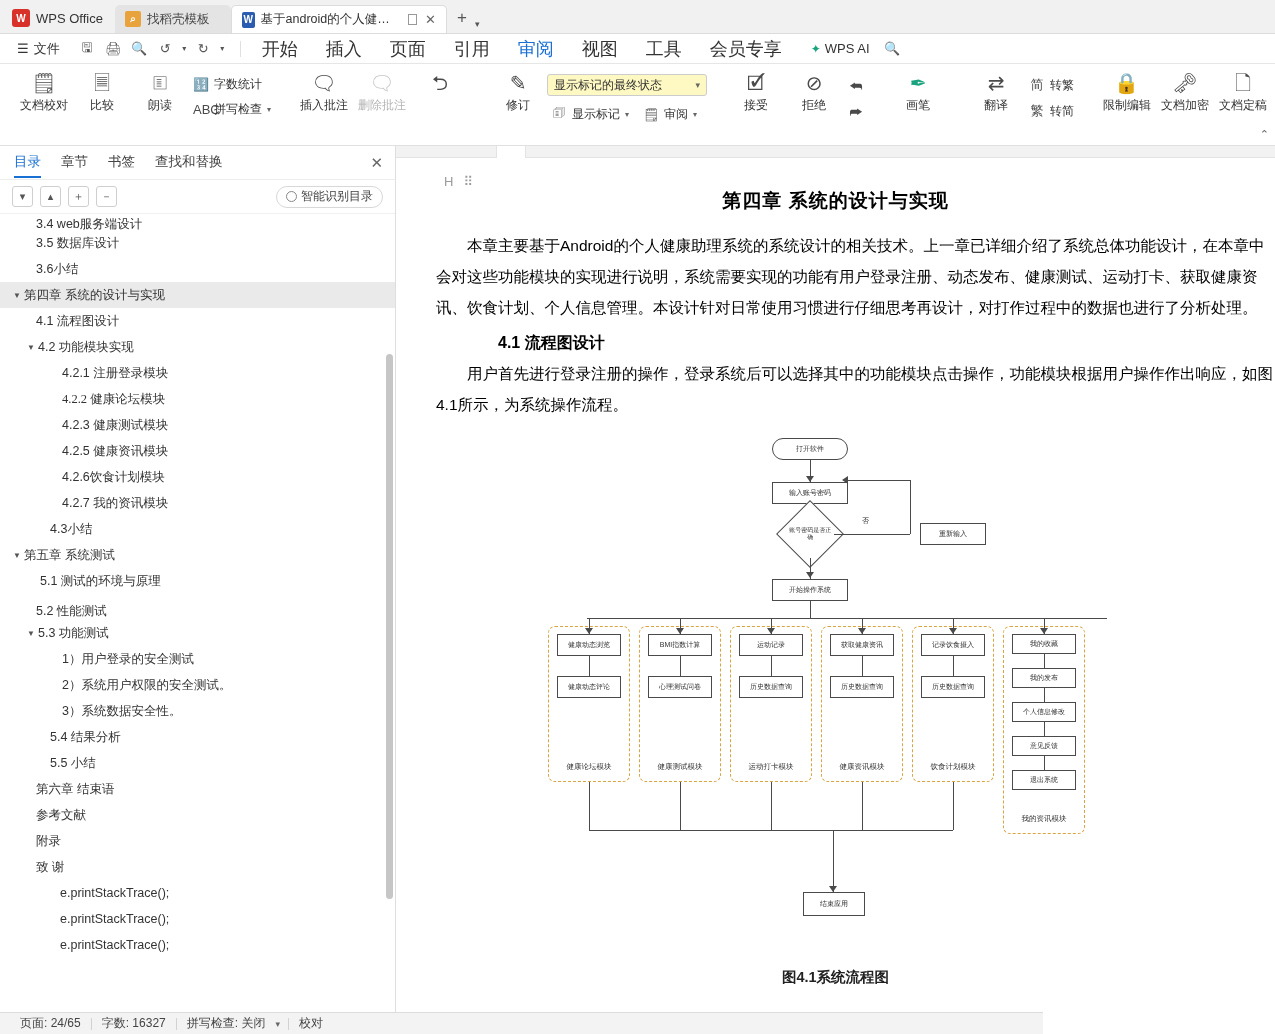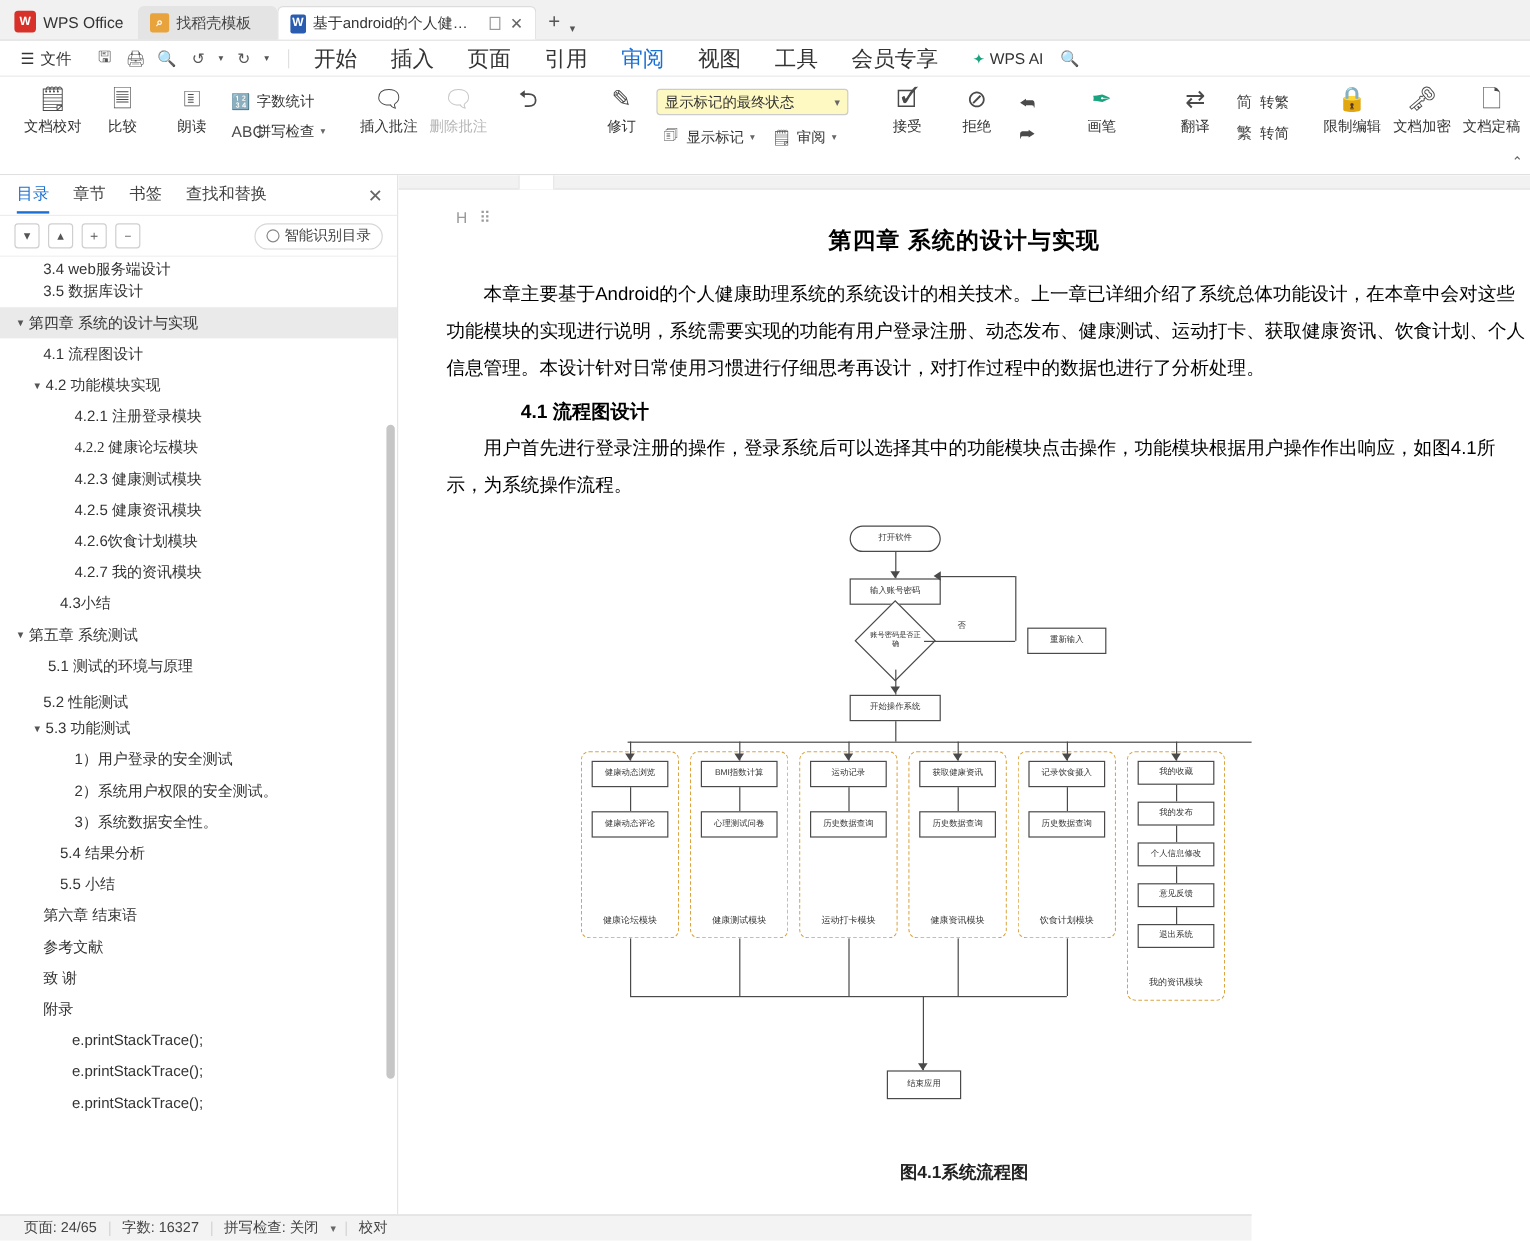--- a/index.html
+++ b/index.html
@@ -124,21 +124,21 @@
     width: 26px; height: 24px; display: flex; align-items: center; justify-content: center;
     font-size: 14px; color: #4a4a4a; border: 0;
   }
   .ribbon-collapse { position: absolute; right: 6px; bottom: 4px; font-size: 11px; color: #666; }
 
   
   .workspace { display: flex; height: calc(1034px - 34px - 30px - 82px - 22px); }
 
   
   .navpane {
-    width: 332px; background: #fff; border-right: 1px solid #dedede;
+    width: 396px; background: #fff; border-right: 1px solid #dedede;
     display: flex; flex-direction: column; position: relative;
   }
   .nav-tabs {
     height: 34px; display: flex; align-items: center; gap: 20px;
     padding: 0 14px; font-size: 13.5px; color: #444;
     border-bottom: 1px solid #ededed; position: relative;
   }
   .nav-tab { padding: 6px 0 7px; position: relative; }
   .nav-tab.active { color: #1a6fd4; }
   .nav-tab.active:after {
@@ -455,20 +455,23 @@
       </div>
     </div>
 
     <div class="toc">
       <div class="toc-item clip-top" style="padding-left:36px;color:#333;">
         <span class="toc-text">3.4 web服务端设计</span>
       </div>
       <div class="toc-item" style="padding-left:36px;">
         <span class="toc-text">3.5 数据库设计</span>
       </div>
+      <div class="toc-item" style="padding-left:36px;">
+        <span class="toc-text">3.6小结</span>
+      </div>
       <div class="toc-item sel" style="padding-left:10px;">
         <span class="tw">▼</span>
         <span class="toc-text">第四章 系统的设计与实现</span>
       </div>
       <div class="toc-item" style="padding-left:36px;">
         <span class="toc-text">4.1 流程图设计</span>
       </div>
       <div class="toc-item" style="padding-left:24px;">
         <span class="tw">▼</span>
         <span class="toc-text">4.2 功能模块实现</span>
@@ -523,24 +526,24 @@
       <div class="toc-item" style="padding-left:50px;">
         <span class="toc-text">5.5 小结</span>
       </div>
       <div class="toc-item" style="padding-left:36px;">
         <span class="toc-text">第六章 结束语</span>
       </div>
       <div class="toc-item" style="padding-left:36px;">
         <span class="toc-text">参考文献</span>
       </div>
       <div class="toc-item" style="padding-left:36px;">
+        <span class="toc-text">附录</span>
+      </div>
+      <div class="toc-item" style="padding-left:36px;">
         <span class="toc-text">致 谢</span>
-      </div>
-      <div class="toc-item" style="padding-left:36px;">
-        <span class="toc-text">附录</span>
       </div>
       <div class="toc-item" style="padding-left:60px;">
         <span class="toc-text">e.printStackTrace();</span>
       </div>
       <div class="toc-item" style="padding-left:60px;">
         <span class="toc-text">e.printStackTrace();</span>
       </div>
       <div class="toc-item" style="padding-left:60px;">
         <span class="toc-text">e.printStackTrace();</span>
       </div>

